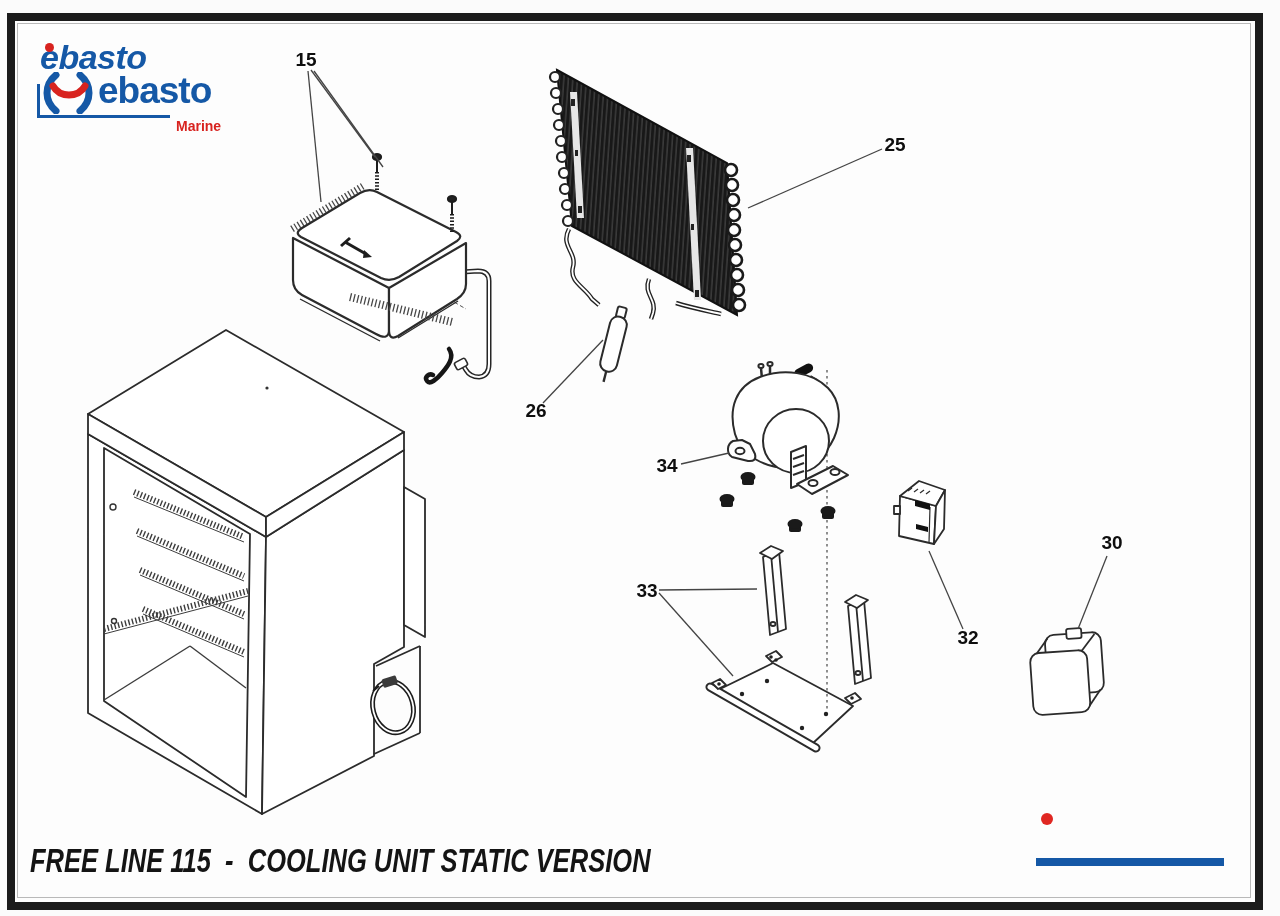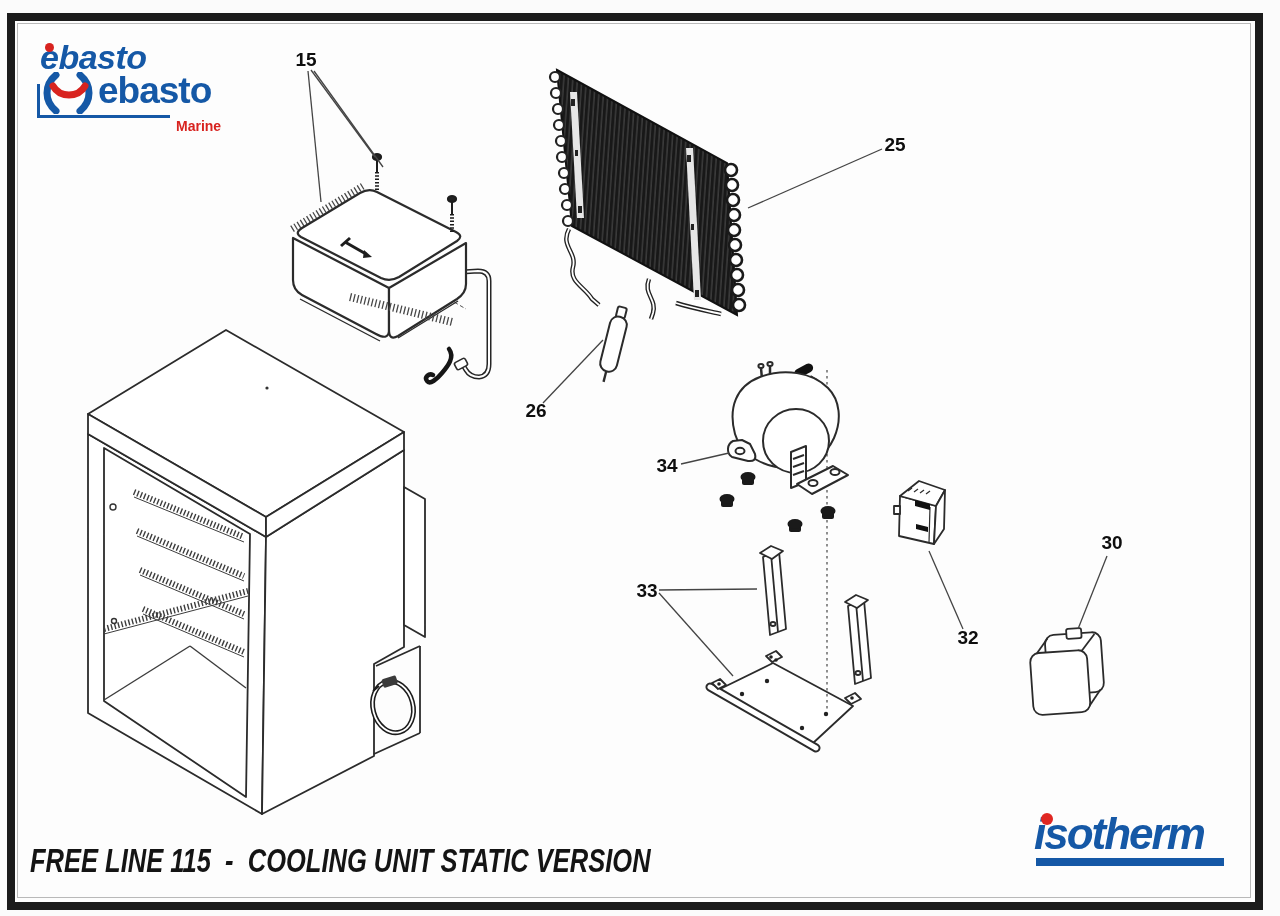--- a/index.html
+++ b/index.html
@@ -337,18 +337,17 @@
       <path d="M 16,3 C 4,13 4,29 16,39" stroke="#1558a6" stroke-width="7" fill="none" stroke-linecap="round"></path>
       <path d="M 40,3 C 52,13 52,29 40,39" stroke="#1558a6" stroke-width="7" fill="none" stroke-linecap="round"></path>
       <path d="M 13,14 C 20,26 38,26 45,14" stroke="#d8231f" stroke-width="7" fill="none" stroke-linecap="round"></path>
     </svg>
     <span class="iw-word2">ebasto</span>
   </div>
   <div class="iw-marine">Marine</div>
 </div>
 
 <div class="iso-logo">
-  <div class="iso-text">isotherm</div>
   <div class="iso-dot"></div>
   <div class="iso-bar"></div>
 </div>
 
 <div class="drawing-title">FREE LINE 115  -  COOLING UNIT STATIC VERSION</div>
 
 </body></html>

